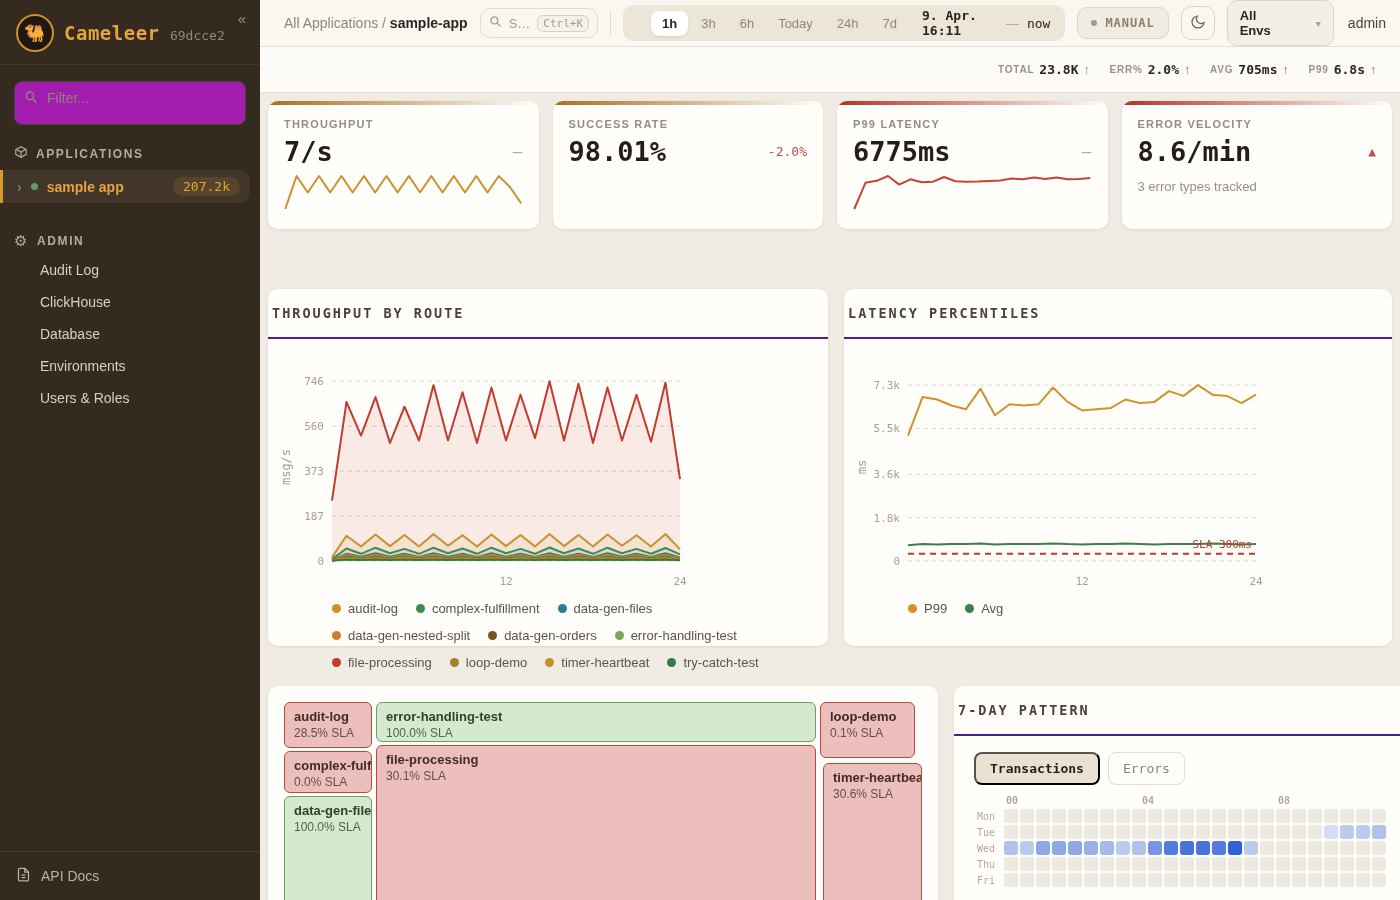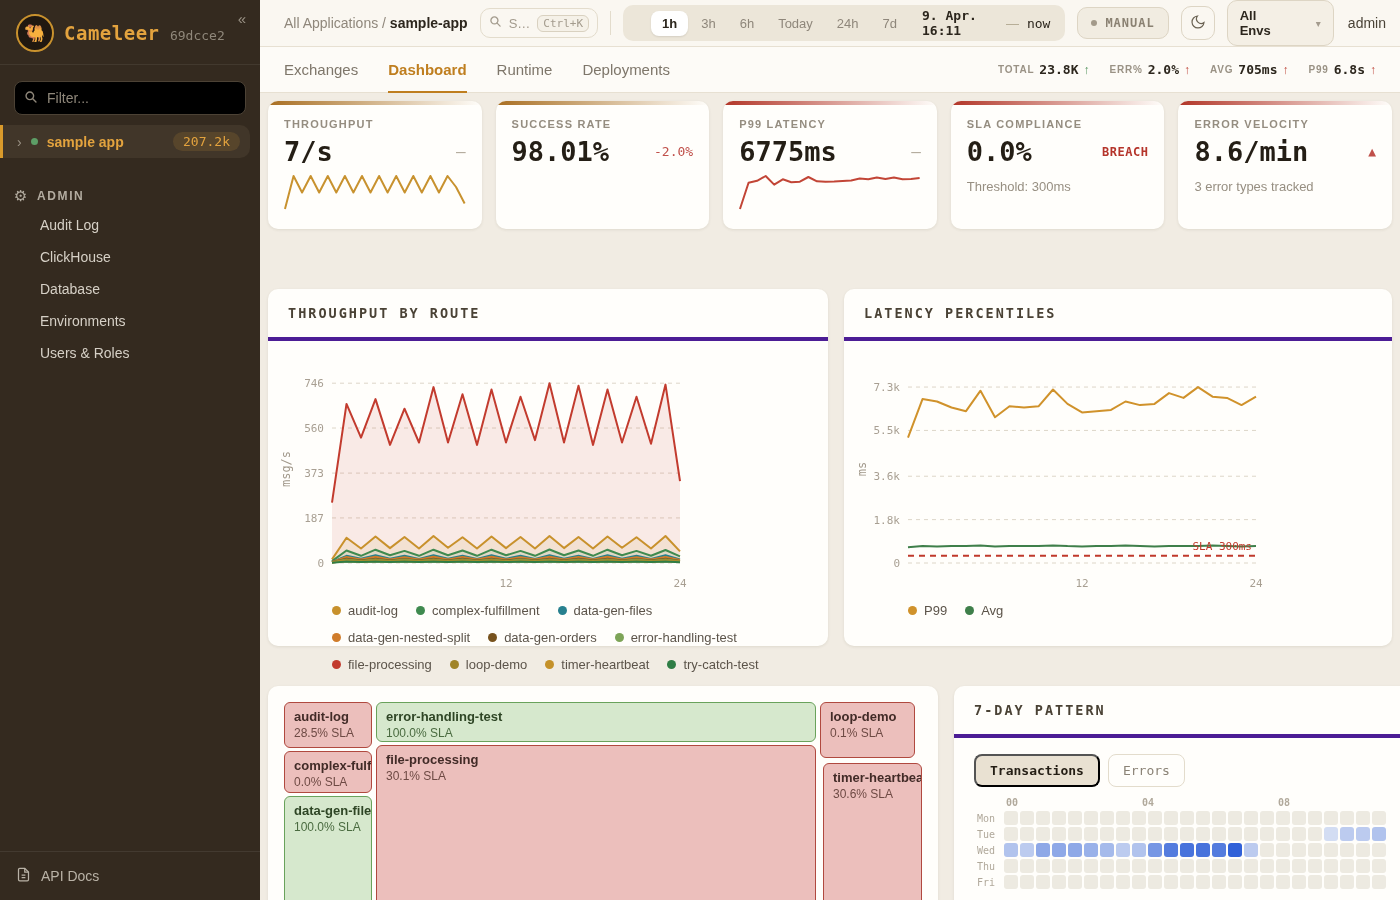--- a/index.html
+++ b/index.html
@@ -9,21 +9,21 @@
   .app { display:flex; width:1400px; height:900px; }
 
   
   .sidebar { width:260px; flex-shrink:0; background:#342a1f; color:#d6d0c6; display:flex; flex-direction:column; position:relative; }
   .side-head { padding:14px 16px 12px; display:flex; align-items:center; gap:10px; border-bottom:1px solid rgba(255,255,255,.07); }
   .logo { width:38px; height:38px; border-radius:50%; background:#201810; border:2px solid #c9922e; display:flex; align-items:center; justify-content:center; font-size:17px; flex-shrink:0; }
   .brand-name { font-family:"DejaVu Sans Mono",monospace; font-weight:bold; font-size:19px; color:#e3a33e; letter-spacing:.5px; }
   .brand-ver { font-family:"DejaVu Sans Mono",monospace; font-size:13px; color:#8f877a; margin-left:6px; }
   .collapse { position:absolute; top:10px; right:14px; color:#9a9285; font-size:15px; cursor:pointer; }
   .side-filter { margin:16px 14px 8px; position:relative; }
-  .side-filter input { width:100%; background:#000000; border:1px solid #4c4235; border-radius:8px; padding:8px 10px 8px 32px; color:#cfc9bf; font-size:14px; font-family:inherit; outline:none; }
+  .side-filter input { width:100%; background:#a21caf; border:1px solid #4c4235; border-radius:8px; padding:8px 10px 18px 32px; color:#cfc9bf; font-size:14px; font-family:inherit; outline:none; }
   .side-filter input::placeholder { color:#8f877a; }
   .side-filter .f-icon { position:absolute; left:10px; top:9px; color:#8f877a; }
   .side-section { display:flex; align-items:center; gap:8px; padding:12px 14px 6px; color:#b3aca0; font-size:12px; font-weight:bold; letter-spacing:1.6px; }
   .side-section svg, .side-section .gear { color:#b3aca0; }
   .gear { font-size:15px; line-height:1; }
   .app-item { margin:2px 10px 2px 0; background:#413629; border-left:3px solid #d99a2b; border-radius:0 10px 10px 0; padding:7px 10px 7px 14px; display:flex; align-items:center; gap:9px; cursor:pointer; }
   .app-item .chev { color:#9a9285; font-size:14px; }
   .dot { width:7px; height:7px; border-radius:50%; background:#5d9e66; display:inline-block; }
   .app-item .app-label { color:#e3a33e; font-weight:600; font-size:14px; }
   .app-item .badge { margin-left:auto; font-family:"DejaVu Sans Mono",monospace; font-size:13px; color:#e3a33e; background:rgba(224,160,60,.14); padding:2px 10px; border-radius:10px; }
@@ -79,21 +79,21 @@
   .delta-muted { color:#b3ab9d; font-size:16px; }
   .delta-bad { color:#c0504a; font-size:13px; }
   .delta-bad-bold { color:#b5352b; font-weight:bold; font-size:12px; letter-spacing:.5px; }
   .kpi-sub { font-size:13px; color:#978f82; margin-top:12px; }
   .kpi-spark { width:100%; height:40px; margin-top:5px; display:block; }
 
   
   .charts-row { display:flex; gap:16px; margin-top:60px; }
   .bottom-row { display:flex; gap:16px; margin-top:40px; }
   .panel { background:#fffefb; border-radius:10px; box-shadow:0 1px 3px rgba(70,55,30,.10); }
-  .panel-head { padding:15px 20px; border-bottom:4px solid #4c1d95; }
+  .panel-head { padding:15px 4px; border-bottom:2px solid #4c1d95; }
   .panel-title { font-family:"DejaVu Sans Mono",monospace; font-weight:bold; font-size:13.5px; letter-spacing:2px; color:#4a4235; }
   .chart-panel-left { width:560px; height:357px; flex-shrink:0; }
   .chart-panel-right { flex:1; height:357px; }
   .chart-wrap { padding:12px 0 0 8px; }
   .legend { display:flex; flex-wrap:wrap; column-gap:18px; row-gap:12px; padding:6px 24px 0 64px; font-size:13px; color:#5c544a; }
   .legend-item { display:flex; align-items:center; gap:7px; }
   .ldot { width:9px; height:9px; border-radius:50%; display:inline-block; }
 
   .treemap-panel { width:670px; height:330px; flex-shrink:0; }
   .heatmap-panel { flex:1; height:330px; }
@@ -139,20 +139,30 @@
     <div class="side-filter">
       <span class="f-icon">
         <svg width="14" height="14" viewBox="0 0 24 24" fill="none" stroke="currentColor" stroke-width="2.4" stroke-linecap="round">
             <circle cx="10" cy="10" r="6.5"></circle>
             <line x1="15" y1="15" x2="20.5" y2="20.5"></line>
           </svg>
       </span>
       <input placeholder="Filter..." style="">
     </div>
 
+    <div class="side-section">
+      <span>
+        <svg width="14" height="14" viewBox="0 0 24 24" fill="none" stroke="currentColor" stroke-width="2">
+            <path d="M21 16V8l-9-5-9 5v8l9 5 9-5z"></path>
+            <path d="M3.3 7.3L12 12l8.7-4.7"></path>
+            <path d="M12 22V12"></path>
+          </svg>
+      </span>
+      <span>APPLICATIONS</span>
+    </div>
 
     <div class="app-item">
       <span class="chev">›</span>
       <span class="dot"></span>
       <span class="app-label">sample app</span>
       <span class="badge mono">207.2k</span>
     </div>
 
     <div class="side-section admin-sec">
       <span class="gear">⚙</span>
@@ -222,26 +232,20 @@
         </span>
       </button>
       <div class="env-select">
         <span>All Envs</span>
         <span class="caret">▾</span>
       </div>
       <span class="user">admin</span>
     </header>
 
     <div class="tabbar">
-      <span id="tabs" style="display:flex;gap:30px;">
-          <span class="tab">Exchanges</span>
-          <span class="tab active">Dashboard</span>
-          <span class="tab">Runtime</span>
-          <span class="tab">Deployments</span>
-        </span>
       <div class="tab-stats" id="tab-stats">
           <span class="stat">
             <span class="st-label">TOTAL</span>
             <span class="st-value">23.8K</span>
             <span class="st-arrow up-good">↑</span>
           </span>
           <span class="stat">
             <span class="st-label">ERR%</span>
             <span class="st-value">2.0%</span>
             <span class="st-arrow up-bad">↑</span>
@@ -284,29 +288,20 @@
           <div class="kpi-card">
             <div class="kpi-accent" style="background: linear-gradient(90deg, rgb(178, 53, 39), rgba(255, 254, 251, 0));"></div>
             <div class="kpi-label">P99 LATENCY</div>
             <div class="kpi-value-row">
               <span class="kpi-value">6775ms</span>
               <span class="kpi-delta delta-muted">–</span>
             </div>
             <svg class="kpi-spark" viewBox="0 0 190 40" preserveAspectRatio="none">
               <polyline points="1.0,37.0 10.0,10.7 18.9,8.8 27.9,4.0 36.8,12.6 45.8,7.3 54.7,10.2 63.7,9.7 72.6,5.0 81.6,9.3 90.5,9.7 99.5,9.5 108.4,9.0 117.4,8.5 126.3,6.6 135.3,7.3 144.2,5.4 153.2,6.9 162.1,5.4 171.1,7.3 180.0,6.9 189.0,5.9" fill="none" stroke="#c24536" stroke-width="2" stroke-linejoin="round" vector-effect="non-scaling-stroke"></polyline>
             </svg>
-          </div>
-          <div class="kpi-card">
-            <div class="kpi-accent" style="background: linear-gradient(90deg, rgb(178, 53, 39), rgba(255, 254, 251, 0));"></div>
-            <div class="kpi-label">SLA COMPLIANCE</div>
-            <div class="kpi-value-row">
-              <span class="kpi-value">0.0%</span>
-              <span class="kpi-delta delta-bad-bold">BREACH</span>
-            </div>
-            <div class="kpi-sub">Threshold: 300ms</div>
           </div>
           <div class="kpi-card">
             <div class="kpi-accent" style="background: linear-gradient(90deg, rgb(178, 53, 39), rgba(255, 254, 251, 0));"></div>
             <div class="kpi-label">ERROR VELOCITY</div>
             <div class="kpi-value-row">
               <span class="kpi-value">8.6/min</span>
               <span class="kpi-delta delta-bad">▲</span>
             </div>
             <div class="kpi-sub">3 error types tracked</div>
           </div>

